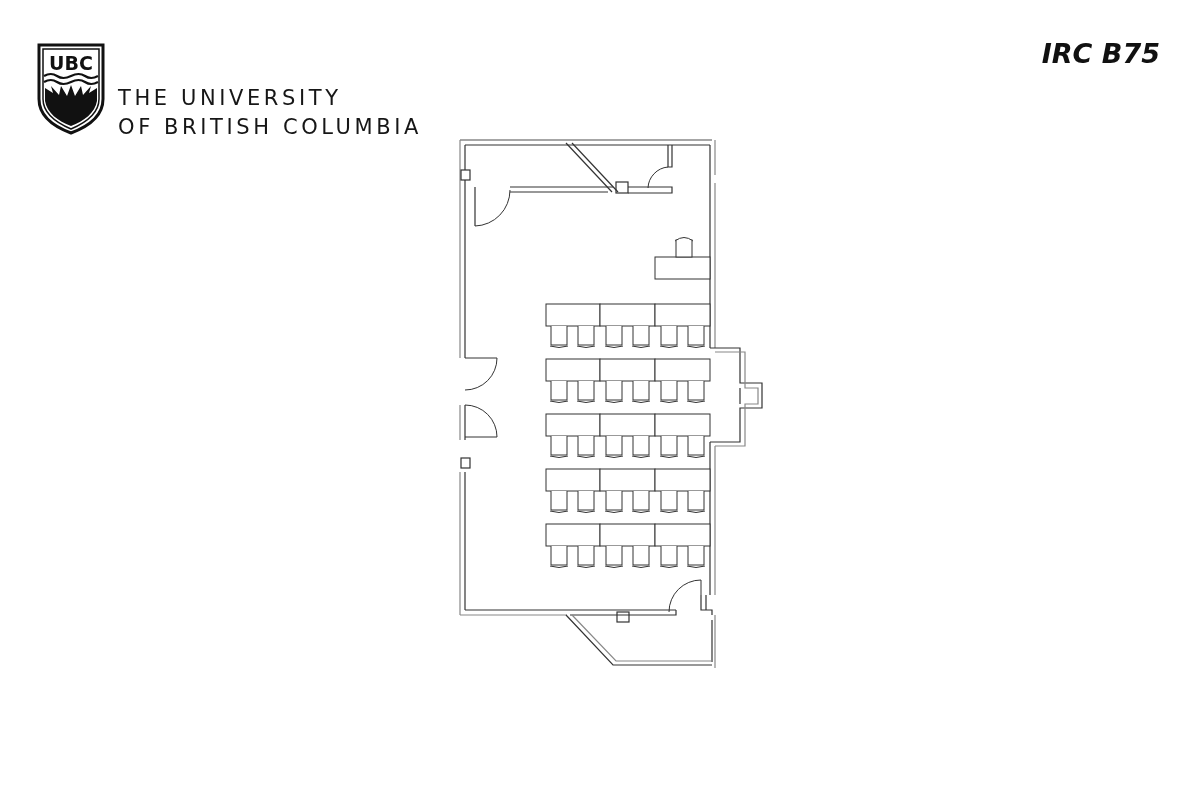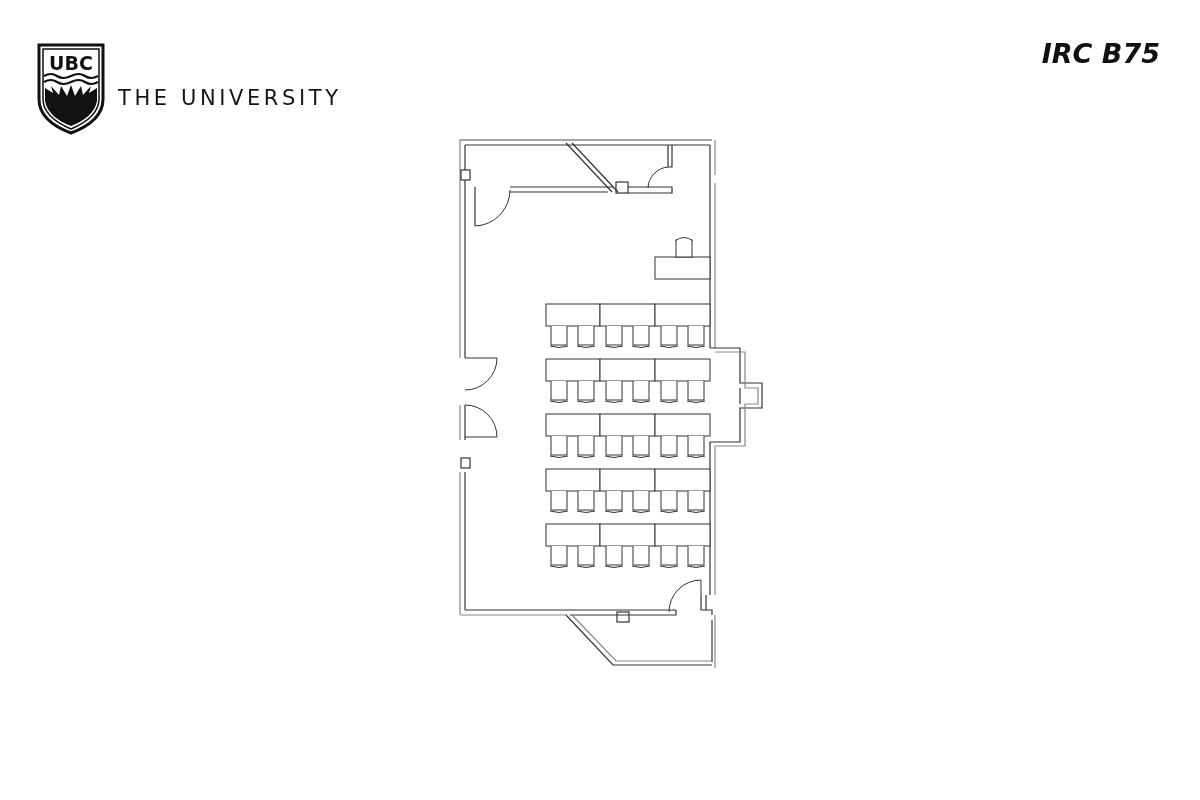--- a/index.html
+++ b/index.html
@@ -19,20 +19,21 @@
     <path d="M6 6 H62 V56 C62 71 48 80 34 86 C20 80 6 71 6 56 Z" fill="#fff" stroke="#111" stroke-width="1.5"></path>
     <text x="34" y="27" text-anchor="middle" font-family="DejaVu Sans, sans-serif" font-weight="bold" font-size="19" fill="#111">UBC</text>
     <path d="M7 33 Q14 29 20 33 T34 33 T48 33 T61 33" fill="none" stroke="#111" stroke-width="2.2"></path>
     <path d="M7 39 Q14 35 20 39 T34 39 T48 39 T61 39" fill="none" stroke="#111" stroke-width="2.2"></path>
     <path d="M8 45 L16 50 L14 43 L22 52 L24 43 L30 53 L34 42 L38 53 L44 43 L46 52 L54 43 L52 50 L60 45 L60 58 C58 70 47 78 34 83 C21 78 10 70 8 58 Z" fill="#111"></path>
   </svg>
 </div>
 
 <div class="wordmark">
   <div>THE UNIVERSITY</div>
+  <div>OF BRITISH COLUMBIA</div>
 </div>
 
 <div class="room-code">IRC B75</div>
 
 <svg class="plan" viewBox="0 0 1200 800">
   <g fill="none" stroke="#333" stroke-width="1.2">
 
     <path d="M460 140 H712" stroke="#888" stroke-width="1.3"></path>
     <path d="M465 145 H710"></path>
 

